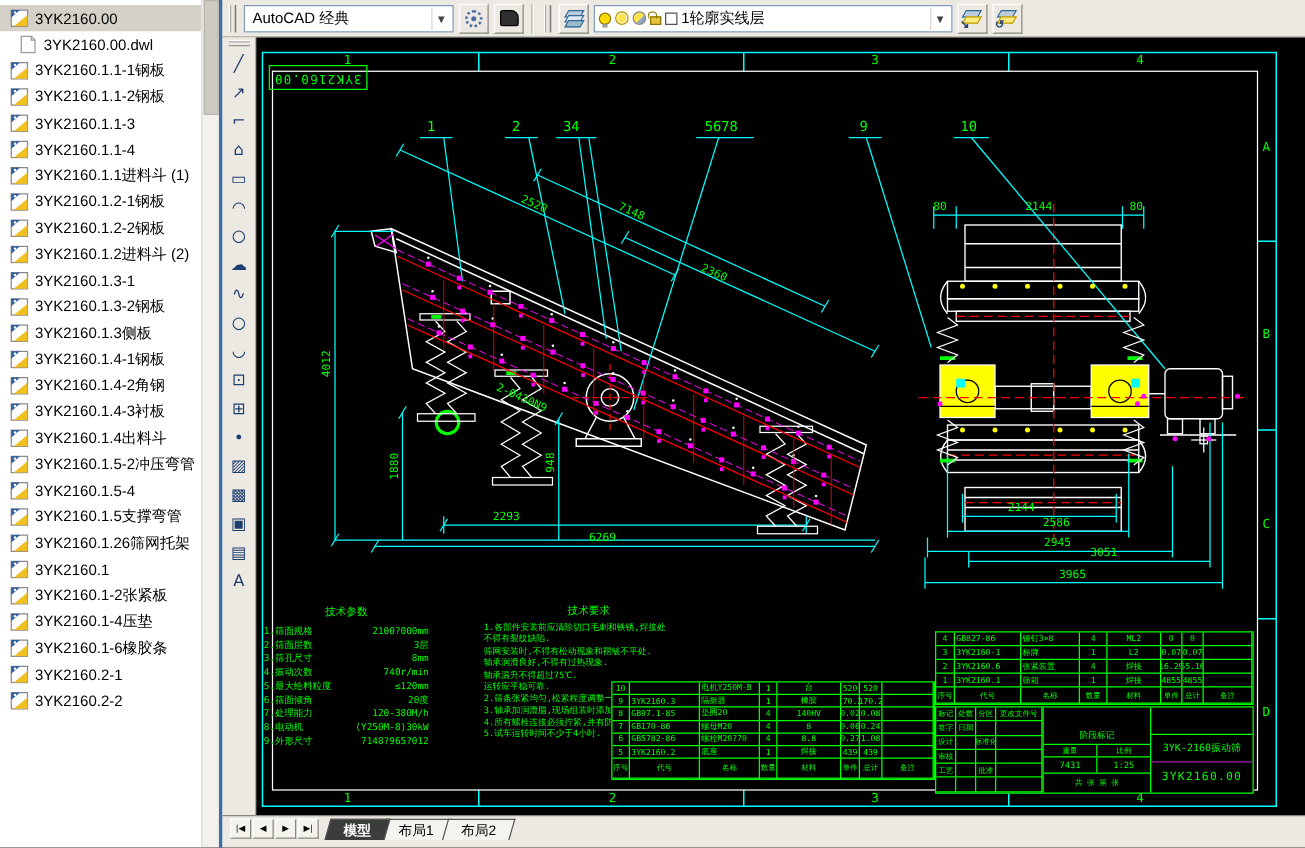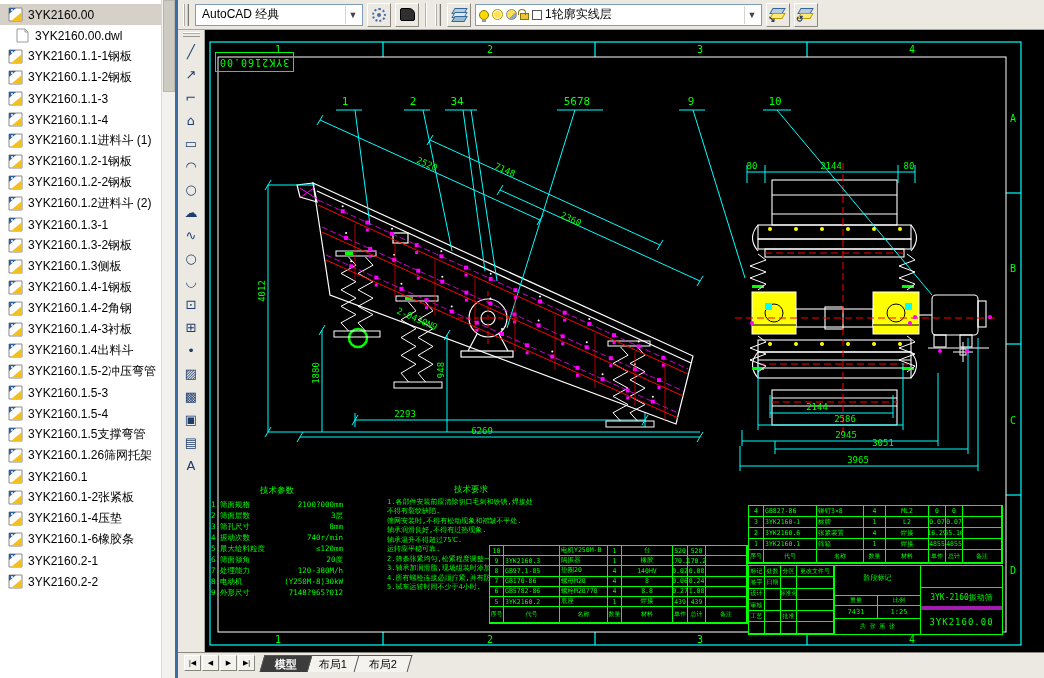--- a/index.html
+++ b/index.html
@@ -82,30 +82,30 @@
   .cell { border-right:1px solid #00ff00; border-bottom:1px solid #00ff00; overflow:hidden; white-space:nowrap; padding:0 1px; display:flex; align-items:center; justify-content:center; }
   .cell.l { justify-content:flex-start; }
   .rowc { display:contents; }
   .bomL .grid { grid-template-columns:14px 56px 48px 14px 51px 15px 18px 1fr; grid-auto-rows:10.2px; }
   .bomR .grid { grid-template-columns:15px 53px 47px 22px 43px 17px 17px 1fr; grid-auto-rows:11px; }
   .hdrgrid { font-size:6px; }
   .tb { position:absolute; left:543px; top:532px; width:255px; height:70px; border:1px solid #00ff00; color:#00ff00; font:6px "DejaVu Sans Mono", monospace; display:flex; background:#000; }
   .tb .colL { width:86px; display:grid; grid-template-columns:16px 16px 16px 1fr; grid-auto-rows:11.3px; border-right:1px solid #00ff00; }
   .tb .colM { width:86px; border-right:1px solid #00ff00; display:flex; flex-direction:column; }
   .tb .colR { width:81px; display:flex; flex-direction:column; }
-  .tb .stage { height:30px; border-bottom:1px solid #00ff00; display:flex; align-items:flex-end; justify-content:center; padding-bottom:12px; font-size:7px;text-align:center; }
+  .tb .stage { height:30px; border-bottom:1px solid #00ff00; display:flex; align-items:flex-end; justify-content:center; padding-bottom:2px; font-size:7px;text-align:center; }
   .tb .wsrow { height:10px; display:flex; border-bottom:1px solid #00ff00; }
   .tb .wsrow div { flex:1; border-right:1px solid #00ff00; text-align:center; }
   .tb .wsrow div:last-child { border-right:none; }
   .tb .vals { height:13px; display:flex; border-bottom:1px solid #00ff00; font-size:7px; }
   .tb .vals div { flex:1; border-right:1px solid #00ff00; text-align:center; line-height:13px; }
   .tb .vals div:last-child { border-right:none; }
   .tb .sheet { flex:1; display:flex; align-items:center; justify-content:center; }
   .tb .blank { height:22px; border-bottom:1px solid #00ff00; }
-  .tb .pname { height:22px; border-bottom:4px solid #a21caf; display:flex; align-items:center; justify-content:center; font-size:8px; }
+  .tb .pname { height:22px; border-bottom:1px solid #a21caf; display:flex; align-items:center; justify-content:center; font-size:8px; }
   .tb .pnum { flex:1; display:flex; align-items:center; justify-content:center; font-size:9px; letter-spacing:1px; }
 
   
   .tabbar { height:20px; background:#ece9e2; border-top:1px solid #8a877f; display:flex; align-items:flex-end; gap:1px; padding:1px 0 0 6px; }
   .navbtn { width:17px; height:16px; background:#f4f2ec; border:1px solid; border-color:#fff #8a877f #8a877f #fff; font-size:7px; display:flex; align-items:center; justify-content:center; color:#000; margin-bottom:1px; }
   .tabs { display:flex; margin-left:6px; }
   .tab { height:17px; padding:0 12px; border:1px solid #555; border-bottom:none; background:#f5f3ee; color:#000; font-size:11px; display:flex; align-items:center; transform:skewX(-16deg); margin-right:-4px; }
   .tab span { transform:skewX(16deg); }
   .tab.active { background:#3c3c3c; color:#fff; font-weight:bold; z-index:2; }
   .statusstrip { height:6px; background:#ece9e2; }
@@ -343,32 +343,20 @@
             <polygon points="2,1 15,1 15,14 2,14" fill="#fdfdfd" stroke="#8a8a8a" stroke-width="1"></polygon>
             <polygon points="2,1 9,1 2,7" fill="#2e5f9e"></polygon>
             <polygon points="15,14 4,14 15,5" fill="#f0c020"></polygon>
             <circle cx="5" cy="3" r="1" fill="#fff"></circle>
           </svg>
 
         </span>
         <span class="flab">3YK2160.1.5-2冲压弯管</span>
       </div>
 
-      <div class="srow">
-        <span class="fico">
-          <svg class="ic-dwg" width="17" height="15" viewBox="0 0 17 15">
-            <polygon points="2,1 15,1 15,14 2,14" fill="#fdfdfd" stroke="#8a8a8a" stroke-width="1"></polygon>
-            <polygon points="2,1 9,1 2,7" fill="#2e5f9e"></polygon>
-            <polygon points="15,14 4,14 15,5" fill="#f0c020"></polygon>
-            <circle cx="5" cy="3" r="1" fill="#fff"></circle>
-          </svg>
-
-        </span>
-        <span class="flab">3YK2160.1.5-3</span>
-      </div>
 
       <div class="srow">
         <span class="fico">
           <svg class="ic-dwg" width="17" height="15" viewBox="0 0 17 15">
             <polygon points="2,1 15,1 15,14 2,14" fill="#fdfdfd" stroke="#8a8a8a" stroke-width="1"></polygon>
             <polygon points="2,1 9,1 2,7" fill="#2e5f9e"></polygon>
             <polygon points="15,14 4,14 15,5" fill="#f0c020"></polygon>
             <circle cx="5" cy="3" r="1" fill="#fff"></circle>
           </svg>
 

